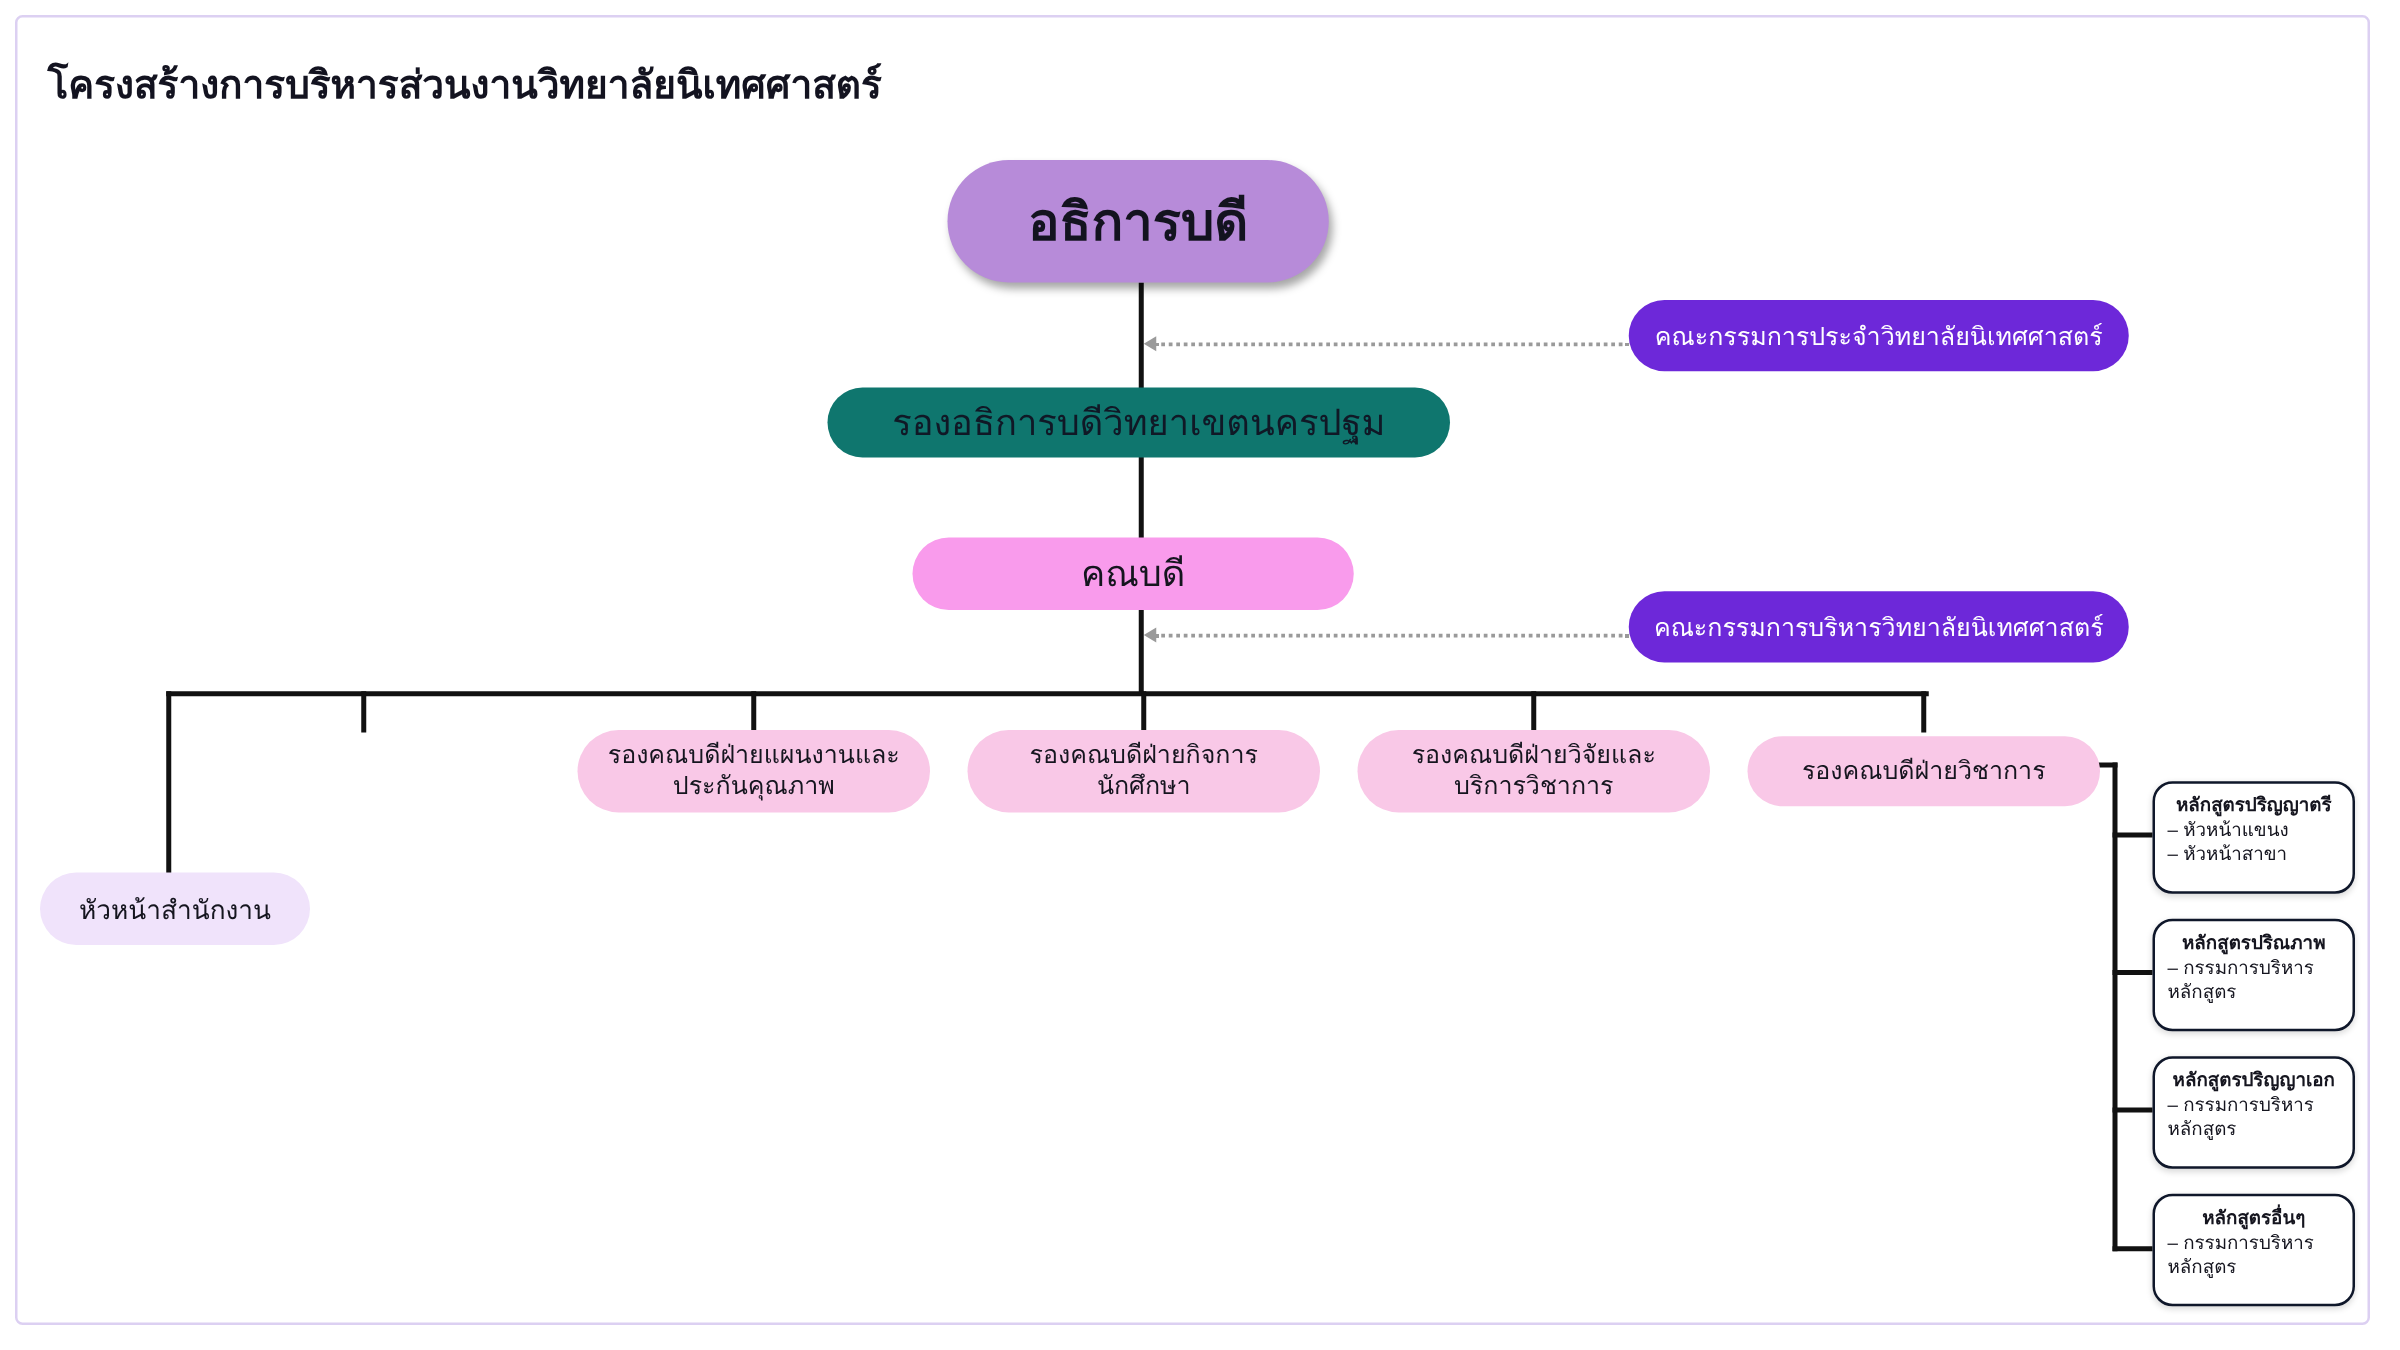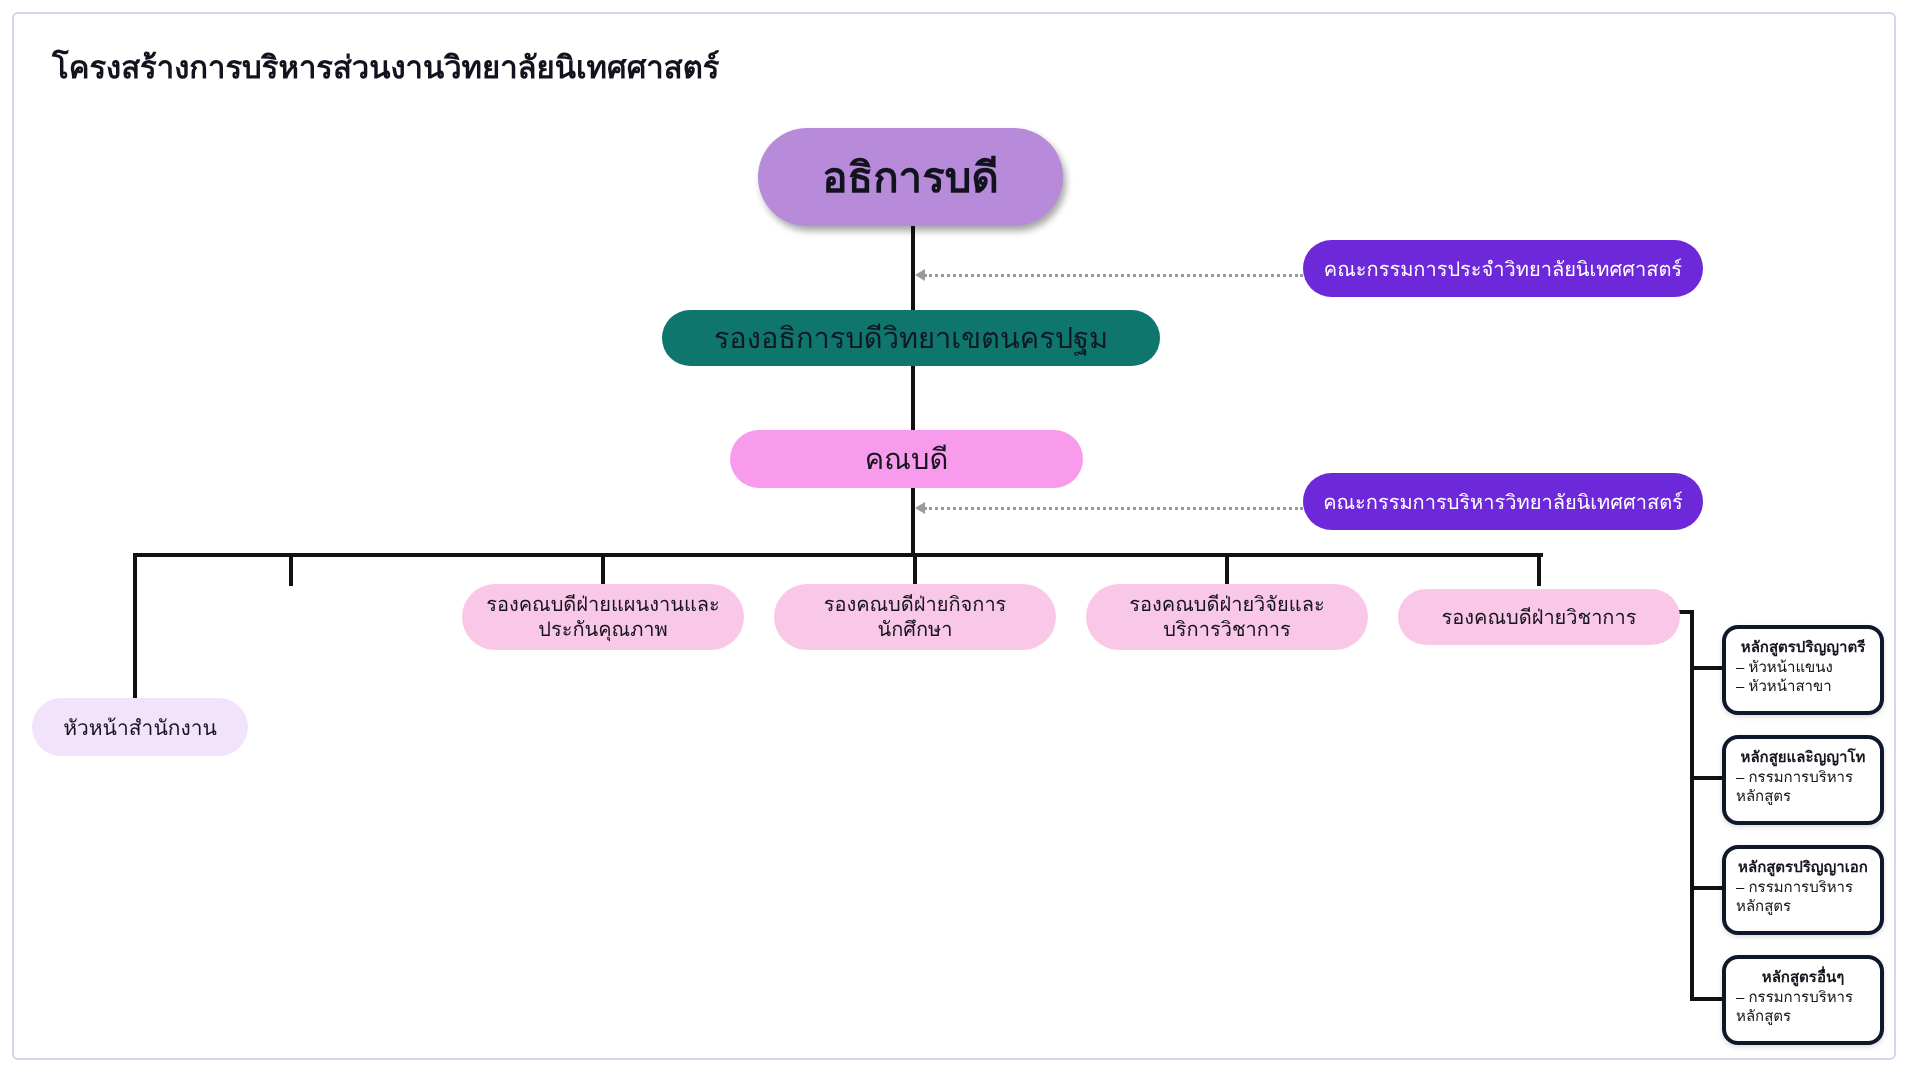--- a/index.html
+++ b/index.html
@@ -5,21 +5,21 @@
   html,body{margin:0;padding:0;background:#fff;}
   #stage{
     position:relative;width:1920px;height:1080px;background:#ffffff;overflow:hidden;
     font-family:"Liberation Sans",sans-serif;color:#15151f;
   }
   .frame{
     position:absolute;left:12px;top:12px;width:1880px;height:1044px;
     border:2px solid #dcd0f2;border-radius:6px;background:#ffffff;
   }
   .title{
-    position:absolute;left:52px;top:42px;font-size:31px;font-weight:600;color:#131320;
+    position:absolute;left:38px;top:42px;font-size:31px;font-weight:600;color:#131320;
   }
   .node{
     position:absolute;display:flex;align-items:center;justify-content:center;
     text-align:center;box-sizing:border-box;white-space:pre-line;
   }
   .president{
     left:758px;top:128px;width:305px;height:98px;background:#b78bd9;border-radius:49px;
     font-size:42px;font-weight:700;color:#13131f;box-shadow:3px 5px 7px rgba(0,0,0,0.35);
   }
   .committee{
@@ -36,21 +36,21 @@
   }
   .dept{
     width:282px;background:#f9c8e7;border-radius:33px;font-size:20px;line-height:1.25;
   }
   .officehead{
     left:32px;top:698px;width:216px;height:58px;background:#f0e3fb;border-radius:29px;
     font-size:21px;
   }
   .prog{
     position:absolute;left:1722px;width:162px;height:90px;background:#ffffff;
-    border:4px solid #0f172a;border-radius:16px;box-sizing:border-box;
+    border:2px solid #0f172a;border-radius:16px;box-sizing:border-box;
     padding:9px 10px;box-shadow:0 2px 5px rgba(0,0,0,0.15);
   }
   .prog-title{font-size:15px;font-weight:700;text-align:center;line-height:1.25;}
   .prog-item{font-size:15px;text-align:left;line-height:1.3;white-space:pre-line;}
   .ln{position:absolute;background:#111111;}
   .dotline{position:absolute;border-top:3px dotted #9a9a9a;height:0;}
   .arrowhead{
     position:absolute;width:0;height:0;
     border-top:6px solid transparent;border-bottom:6px solid transparent;
     border-right:10px solid #9a9a9a;
@@ -106,21 +106,21 @@
   <div class="node dept" style="left:1398px;top:589px;height:56px;">รองคณบดีฝ่ายวิชาการ</div>
 
   <div class="node officehead">หัวหน้าสำนักงาน</div>
 
   <div class="prog" style="top:625px;">
     <div class="prog-title">หลักสูตรปริญญาตรี</div>
     <div class="prog-item">– หัวหน้าแขนง</div>
     <div class="prog-item">– หัวหน้าสาขา</div>
   </div>
   <div class="prog" style="top:735px;">
-    <div class="prog-title">หลักสูยและิญญาโท</div>
+    <div class="prog-title">หลักสูตรปริณภาพ</div>
     <div class="prog-item">– กรรมการบริหาร
 หลักสูตร</div>
   </div>
   <div class="prog" style="top:845px;">
     <div class="prog-title">หลักสูตรปริญญาเอก</div>
     <div class="prog-item">– กรรมการบริหาร
 หลักสูตร</div>
   </div>
   <div class="prog" style="top:955px;">
     <div class="prog-title">หลักสูตรอื่นๆ</div>

